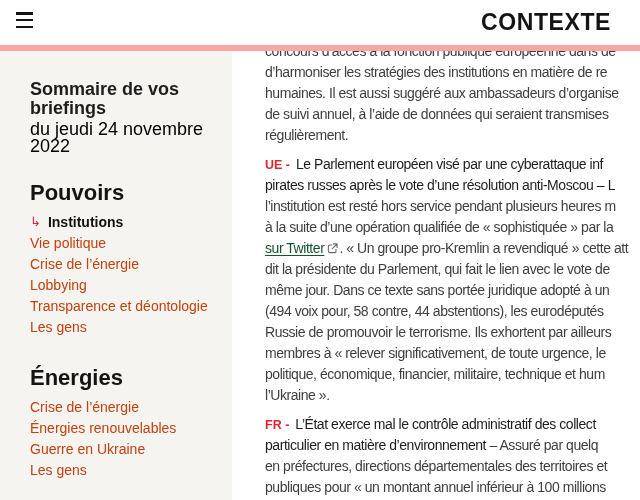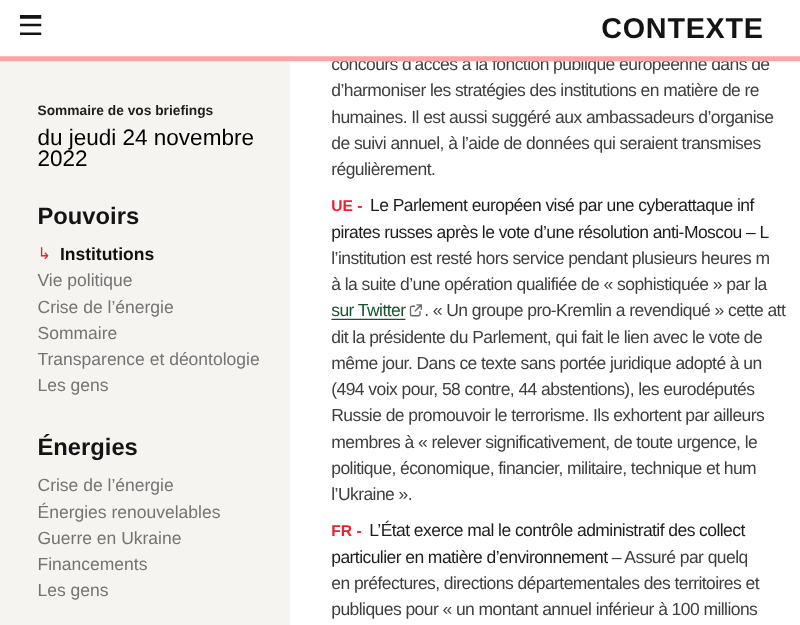--- a/index.html
+++ b/index.html
@@ -1,36 +1,36 @@
 <!DOCTYPE html>
 <html><head>
 <meta charset="utf-8">
 <style>
   html,body{margin:0;padding:0;width:640px;height:500px;overflow:hidden;background:#ffffff;
     font-family:"Liberation Sans","DejaVu Sans",sans-serif;}
   #app{position:relative;width:640px;height:500px;overflow:hidden;}
 
   
   .header{position:absolute;left:0;top:0;width:640px;height:45px;background:#ffffff;
-    border-bottom:4px solid #fca5a5;z-index:5;}
+    border-bottom:6px solid #fca5a5;z-index:5;}
   .menu-btn{position:absolute;left:16px;top:12px;width:18px;height:20px;cursor:pointer;background:none;border:none;padding:0;}
   .menu-btn span{display:block;width:17px;height:2.6px;background:#141414;margin:0 0 4.2px 0;}
   .logo{position:absolute;left:481px;top:9px;font-size:23px;font-weight:900;letter-spacing:.6px;
     color:#141416;text-decoration:none;}
 
   
   .sidebar{position:absolute;left:0;top:46px;width:232px;height:454px;background:#f5f4f1;
     box-sizing:border-box;padding:34px 18px 0 30px;}
-  .sb-title{font-size:11px;font-weight:700;color:#1e1e1e;line-height:19px;}
+  .sb-title{font-size:18px;font-weight:700;color:#1e1e1e;line-height:19px;}
   .sb-date{font-size:18px;color:#000000;line-height:17px;margin-top:3px;}
-  .sb-heading{font-size:19px;font-weight:700;color:#141414;line-height:24px;}
+  .sb-heading{font-size:22px;font-weight:700;color:#141414;line-height:24px;}
   .sb-heading.first{margin-top:26px;}
   .sb-heading.second{margin-top:28px;}
   .sb-list{margin-top:7px;}
-  .sb-item{font-size:14px;color:#737373;line-height:21px;height:21px;cursor:pointer;white-space:nowrap;}
+  .sb-item{font-size:14px;color:#c2410c;line-height:21px;height:21px;cursor:pointer;white-space:nowrap;}
   .sb-item.active{color:#111;font-weight:700;}
   .sb-item .arrow{color:#e2242f;font-weight:400;font-size:13px;margin-right:7px;position:relative;top:-1px;}
 
   
   .article{position:absolute;left:265px;top:45px;width:430px;height:455px;overflow:hidden;
     font-size:14px;letter-spacing:-0.45px;color:#3e3e3e;}
   .para{margin:0 0 8px 0;}
   .para.first{margin-top:-4px;}
   .ln{line-height:21px;height:21px;white-space:nowrap;}
   .b{font-weight:400;color:#1d1d1d;}
@@ -54,31 +54,30 @@
 
   <div class="sidebar">
     <div class="sb-title">Sommaire de vos briefings</div>
     <div class="sb-date">du jeudi 24 novembre 2022</div>
 
     <div class="sb-heading first">Pouvoirs</div>
     <div class="sb-list">
       <div class="sb-item active"><span class="arrow">↳</span><span>Institutions</span></div>
       <div class="sb-item">Vie politique</div>
       <div class="sb-item">Crise de l’énergie</div>
-      <div class="sb-item">Sommaire</div>
+      <div class="sb-item">Lobbying</div>
       <div class="sb-item">Transparence et déontologie</div>
       <div class="sb-item">Les gens</div>
     </div>
 
     <div class="sb-heading second">Énergies</div>
     <div class="sb-list">
       <div class="sb-item">Crise de l’énergie</div>
       <div class="sb-item">Énergies renouvelables</div>
       <div class="sb-item">Guerre en Ukraine</div>
-      <div class="sb-item">Financements</div>
       <div class="sb-item">Les gens</div>
     </div>
   </div>
 
   <div class="article">
 
     <div class="para first">
       <div class="ln">concours d’accès à la fonction publique européenne dans de</div>
       <div class="ln">d’harmoniser les stratégies des institutions en matière de re</div>
       <div class="ln">humaines. Il est aussi suggéré aux ambassadeurs d’organise</div>

